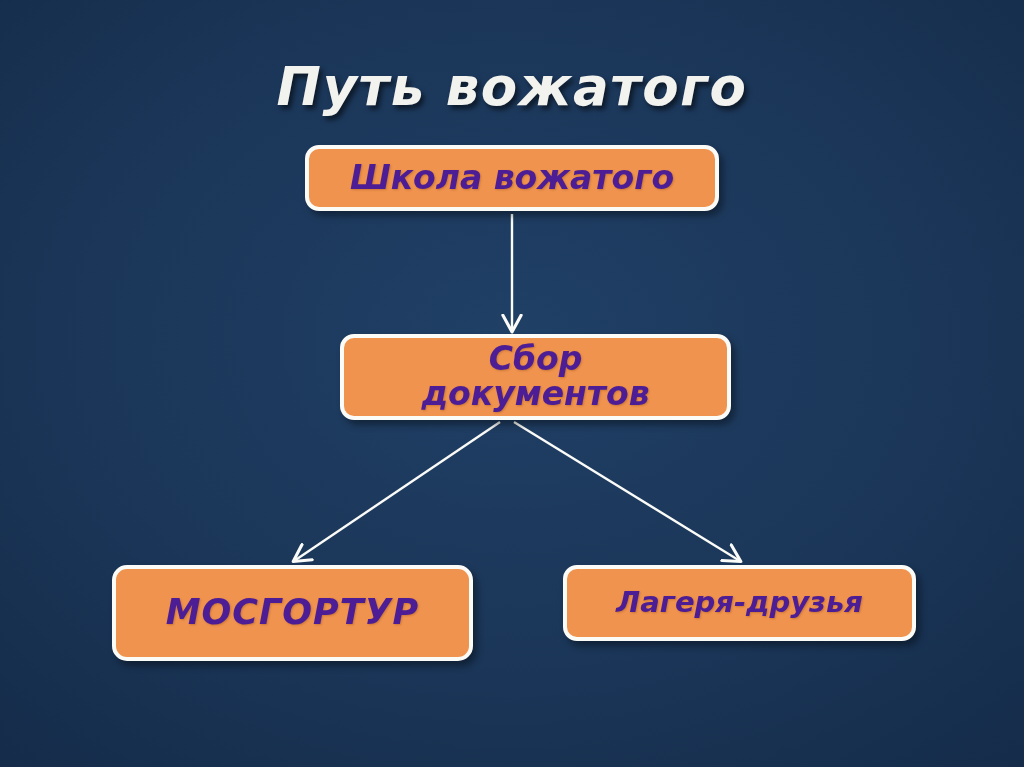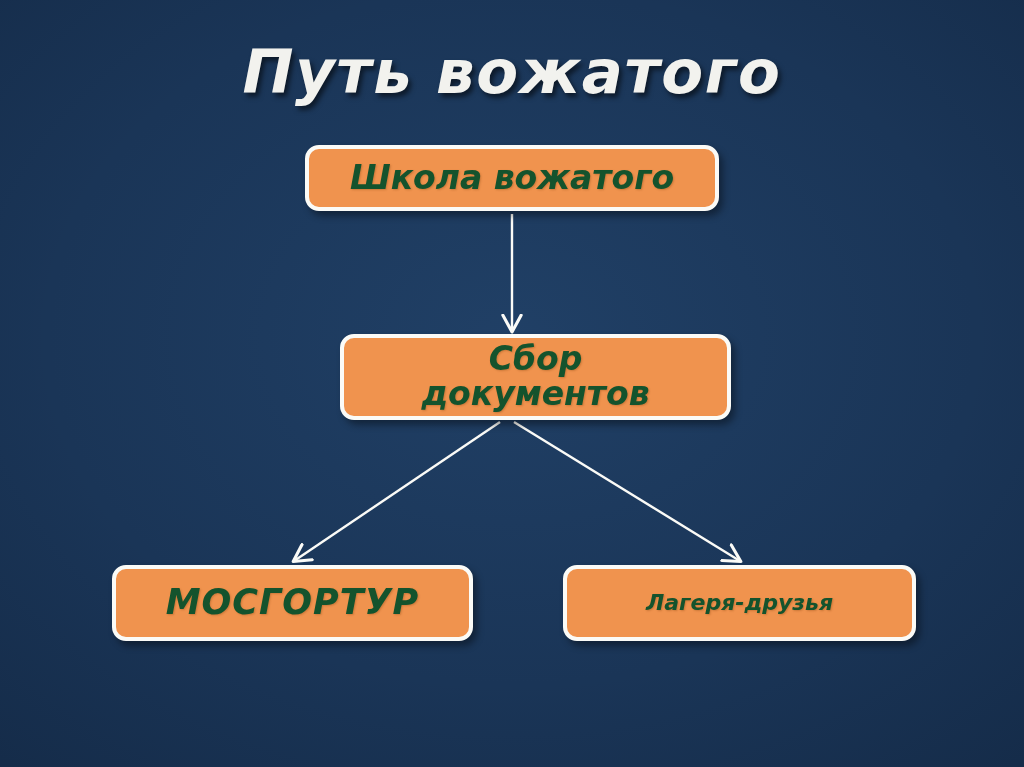--- a/index.html
+++ b/index.html
@@ -30,26 +30,26 @@
       radial-gradient(ellipse 78% 78% at 50% 44%,
         rgba(40,77,120,0.45) 0%,
         rgba(26,53,87,0.0) 58%,
         rgba(12,28,50,0.40) 100%);
   }
 
   
   #title {
     position: absolute;
     left: 0;
-    top: 36px;
+    top: 56px;
     width: 1024px;
     text-align: center;
     color: #f2f2ee;
     font-family: "DejaVu Sans", sans-serif;
-    font-size: 61px;
+    font-size: 53px;
     font-style: italic;
     font-weight: 700;
     letter-spacing: 1.5px;
     white-space: nowrap;
     text-shadow: 3px 4px 5px rgba(0,0,0,0.55);
   }
 
   
   #connectors {
     position: absolute;
@@ -66,40 +66,40 @@
     background: #f0934e;
     border: 4px solid #fbfbf7;
     border-radius: 14px;
     box-shadow: 4px 5px 7px rgba(0,0,0,0.38);
     display: flex;
     align-items: center;
     justify-content: center;
     text-align: center;
   }
   .node .node-label {
-    color: #14532d;
+    color: #4c1d95;
     font-family: "DejaVu Sans", sans-serif;
     font-style: italic;
     font-weight: 600;
     line-height: 1.02;
     white-space: pre-line;
     text-shadow: 1px 1px 2px rgba(120,60,10,0.30);
   }
 
   #node-school      { left: 305px; top: 145px;  width: 414px; height: 66px; }
   #node-school .node-label { font-size: 33px; }
 
   #node-documents   { left: 340px; top: 334px;  width: 391px; height: 86px; }
   #node-documents .node-label { font-size: 33px; line-height: 1.05; }
 
-  #node-mosgortur   { left: 112px; top: 565px;  width: 361px; height: 76px; }
+  #node-mosgortur   { left: 112px; top: 565px;  width: 361px; height: 96px; border-radius: 15px; }
   #node-mosgortur .node-label { font-size: 35px; letter-spacing: 1px; }
 
   #node-camps       { left: 563px; top: 565px;  width: 353px; height: 76px; }
-  #node-camps .node-label { font-size: 22px; }
+  #node-camps .node-label { font-size: 29px; }
 </style>
 </head>
 <body>
 
 <div id="slide">
 
   <div id="vignette"></div>
 
   <div id="title">Путь вожатого</div>
 

